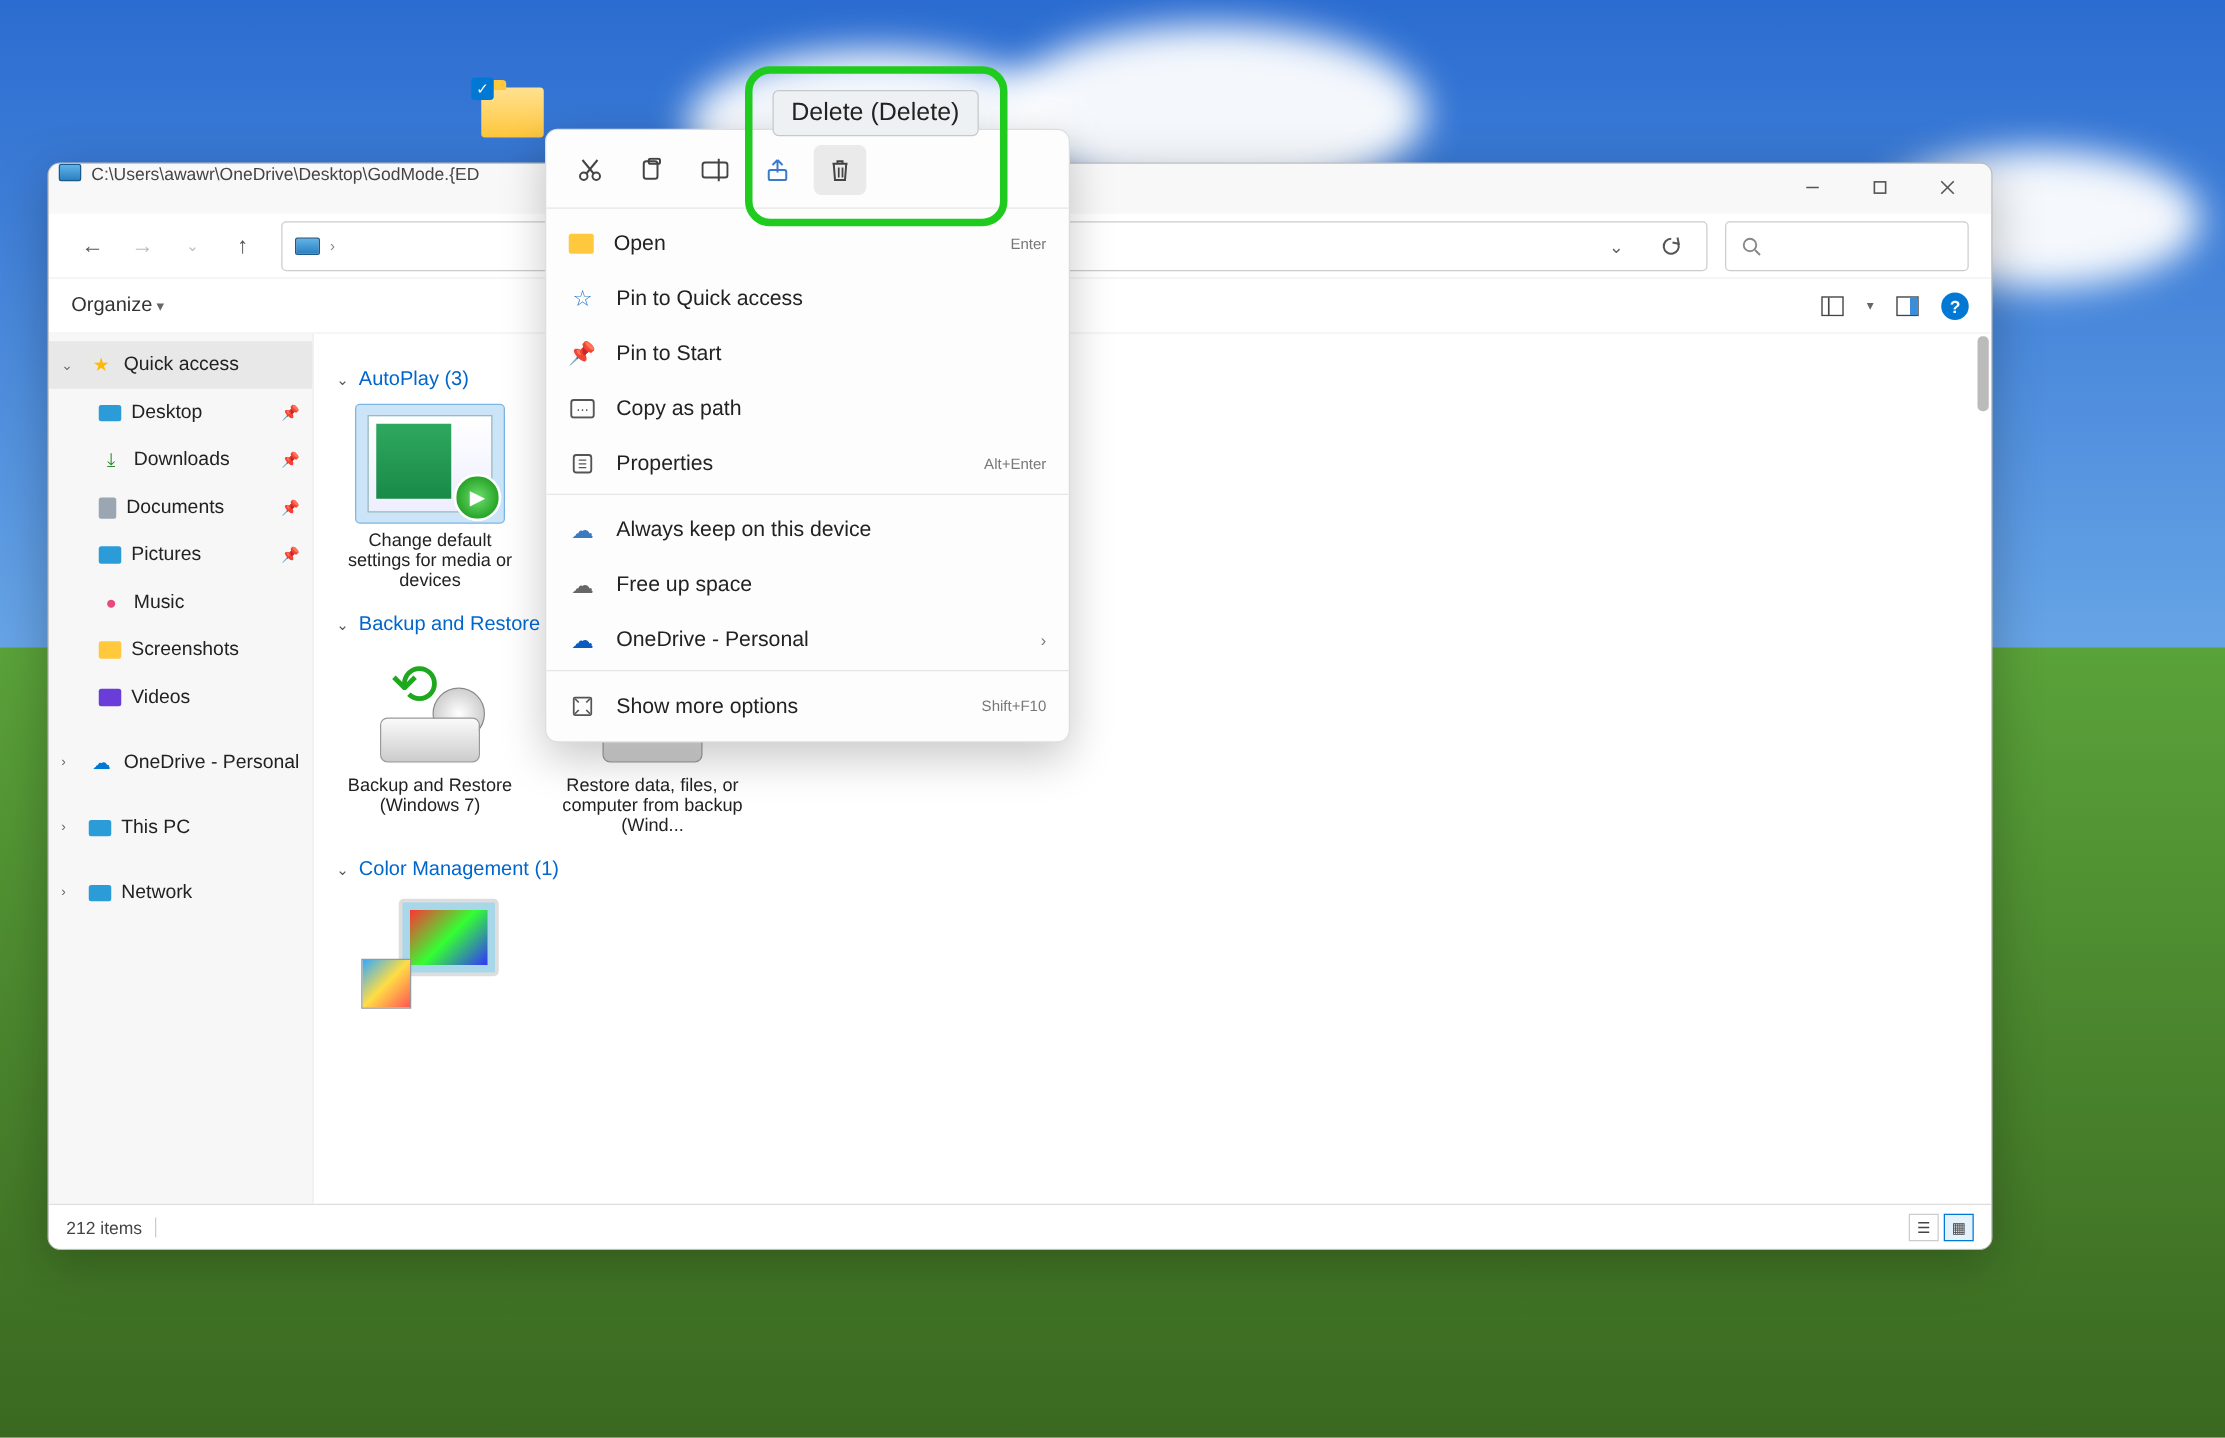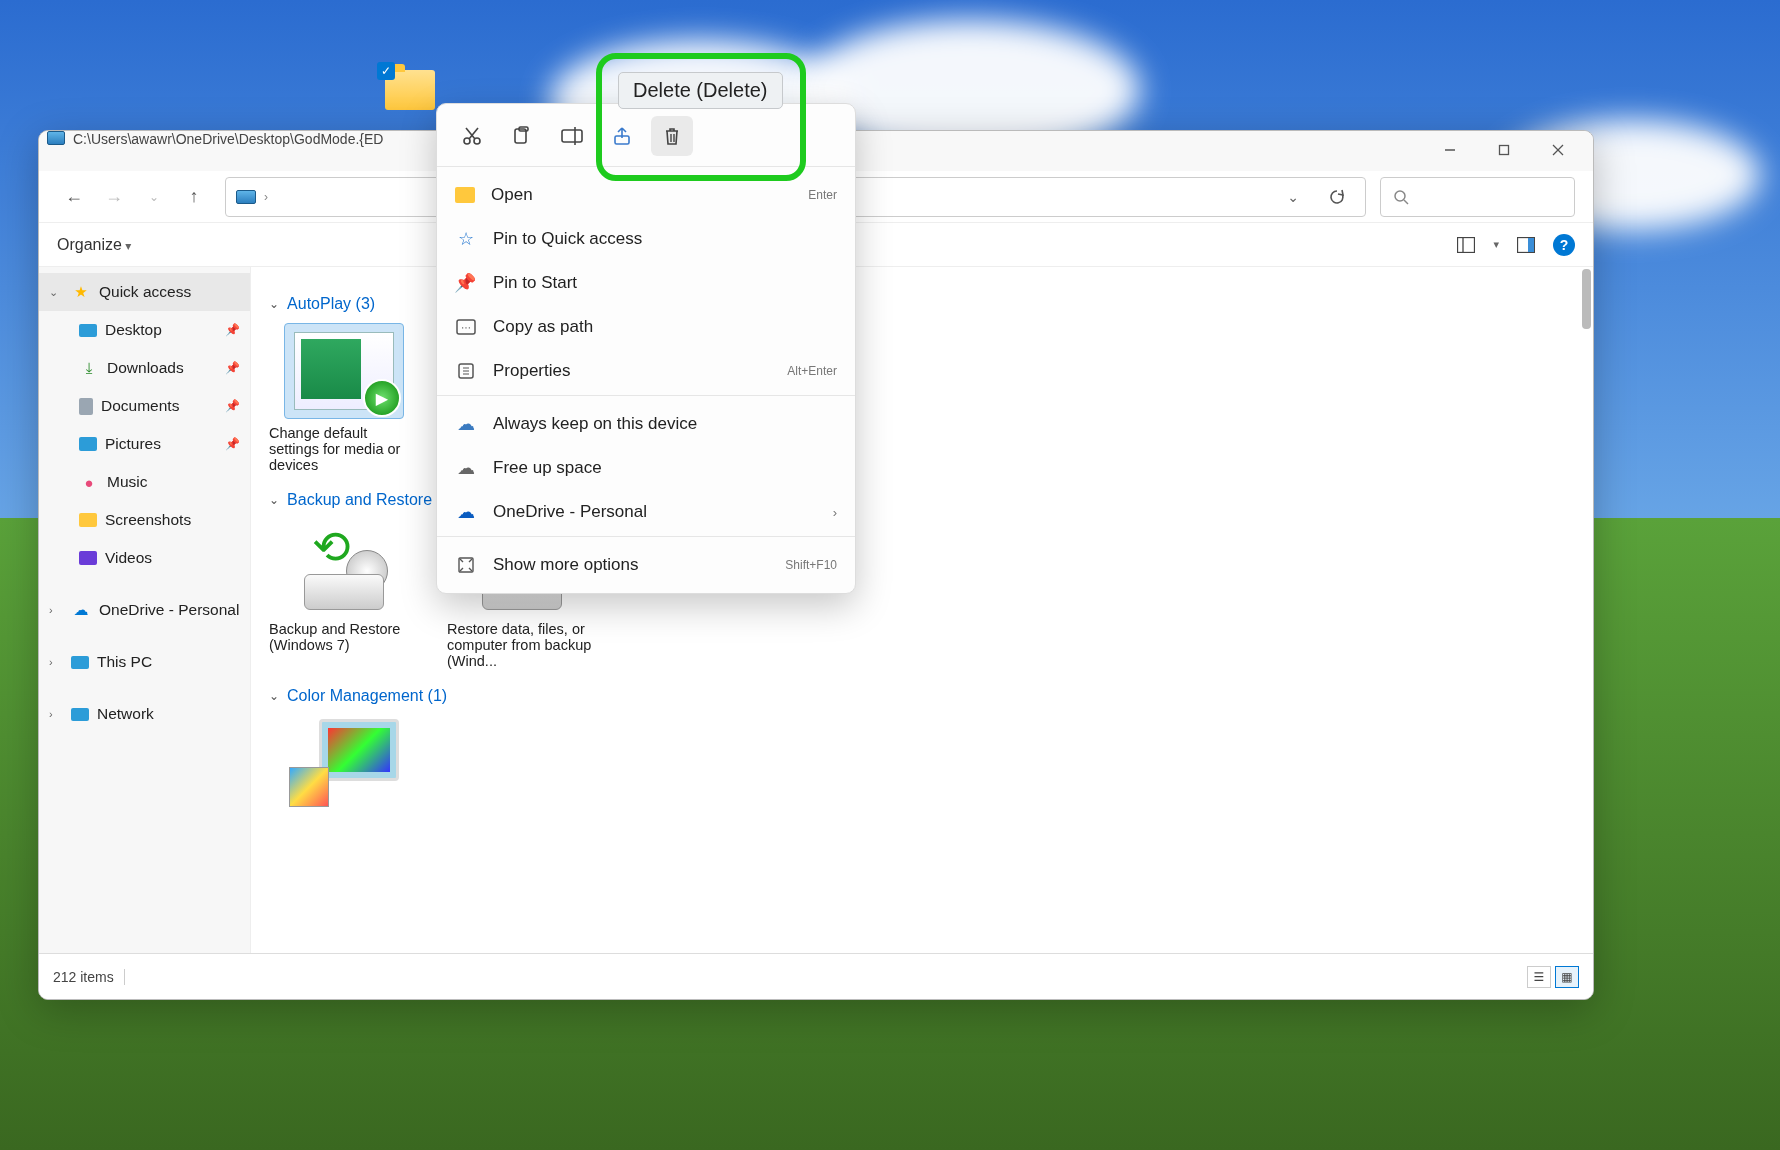--- a/index.html
+++ b/index.html
@@ -89,21 +89,21 @@
   .tree-item.l2 { padding-left: 40px; }
   .tree-item.sel { background: #e8e8e8; }
   .tree-item .exp { width: 14px; font-size: 11px; color: #666; }
   .tree-item .ico { width: 20px; height: 18px; display: flex; align-items: center; justify-content: center; font-size: 15px; }
   .tree-item .pin { margin-left: auto; color: #888; font-size: 12px; }
 
   .content { flex: 1; position: relative; overflow-y: auto; padding: 10px 18px 40px 18px; }
   .group-header { display: flex; align-items: center; gap: 8px; color: #0066cc; font-size: 16px; margin: 18px 0 10px 0; }
   .group-header .chv { font-size: 12px; color: #555; }
   .items-row { display: flex; gap: 28px; flex-wrap: wrap; }
-  .file-item { width: 150px; display: flex; flex-direction: column; align-items: center; font-size: 14.5px; color: #222; }
+  .file-item { width: 150px; display: flex; flex-direction: column; align-items: center; text-align: center; font-size: 14.5px; color: #222; }
   .file-item.sel .thumb-wrap { background: #cce4f7; border: 1px solid #79b6e6; }
   .thumb-wrap { width: 120px; height: 96px; display: flex; align-items: center; justify-content: center; border-radius: 4px; margin-bottom: 6px; }
   .thumb-autoplay {
     width: 100px; height: 78px; background: linear-gradient(#fff,#eef);
     border: 1px solid #9bb; position: relative;
   }
   .thumb-autoplay::before {
     content: ''; position: absolute; top: 6px; left: 6px; width: 60px; height: 60px;
     background: linear-gradient(#2fa85f,#198a48);
   }
@@ -142,21 +142,21 @@
     position: absolute; bottom: 0; left: 0; width: 40px; height: 40px;
     background: linear-gradient(135deg, #3af, #fd4, #f55); border: 1px solid #999;
   }
 
   .scrollbar {
     position: absolute; top: 2px; right: 2px; width: 9px; height: 60px;
     background: #bbb; border-radius: 4px;
   }
 
   .statusbar {
-    height: 46px; border-top: 1px solid #ddd; display: flex; align-items: center;
+    height: 36px; border-top: 1px solid #ddd; display: flex; align-items: center;
     padding: 0 14px; font-size: 14px; color: #444; background: #fff;
   }
   .statusbar .divider { width: 1px; height: 16px; background: #ccc; margin: 0 10px; }
   .statusbar .viewbtns { margin-left: auto; display: flex; gap: 4px; }
   .statusbar .vb { width: 24px; height: 22px; border: 1px solid #ccc; display: flex; align-items: center; justify-content: center; font-size: 12px; }
   .statusbar .vb.active { border-color: #0078d4; background: #e6f2fb; }
 
   
   .ctx {
     position: absolute; top: 103px; left: 436px; width: 420px;

